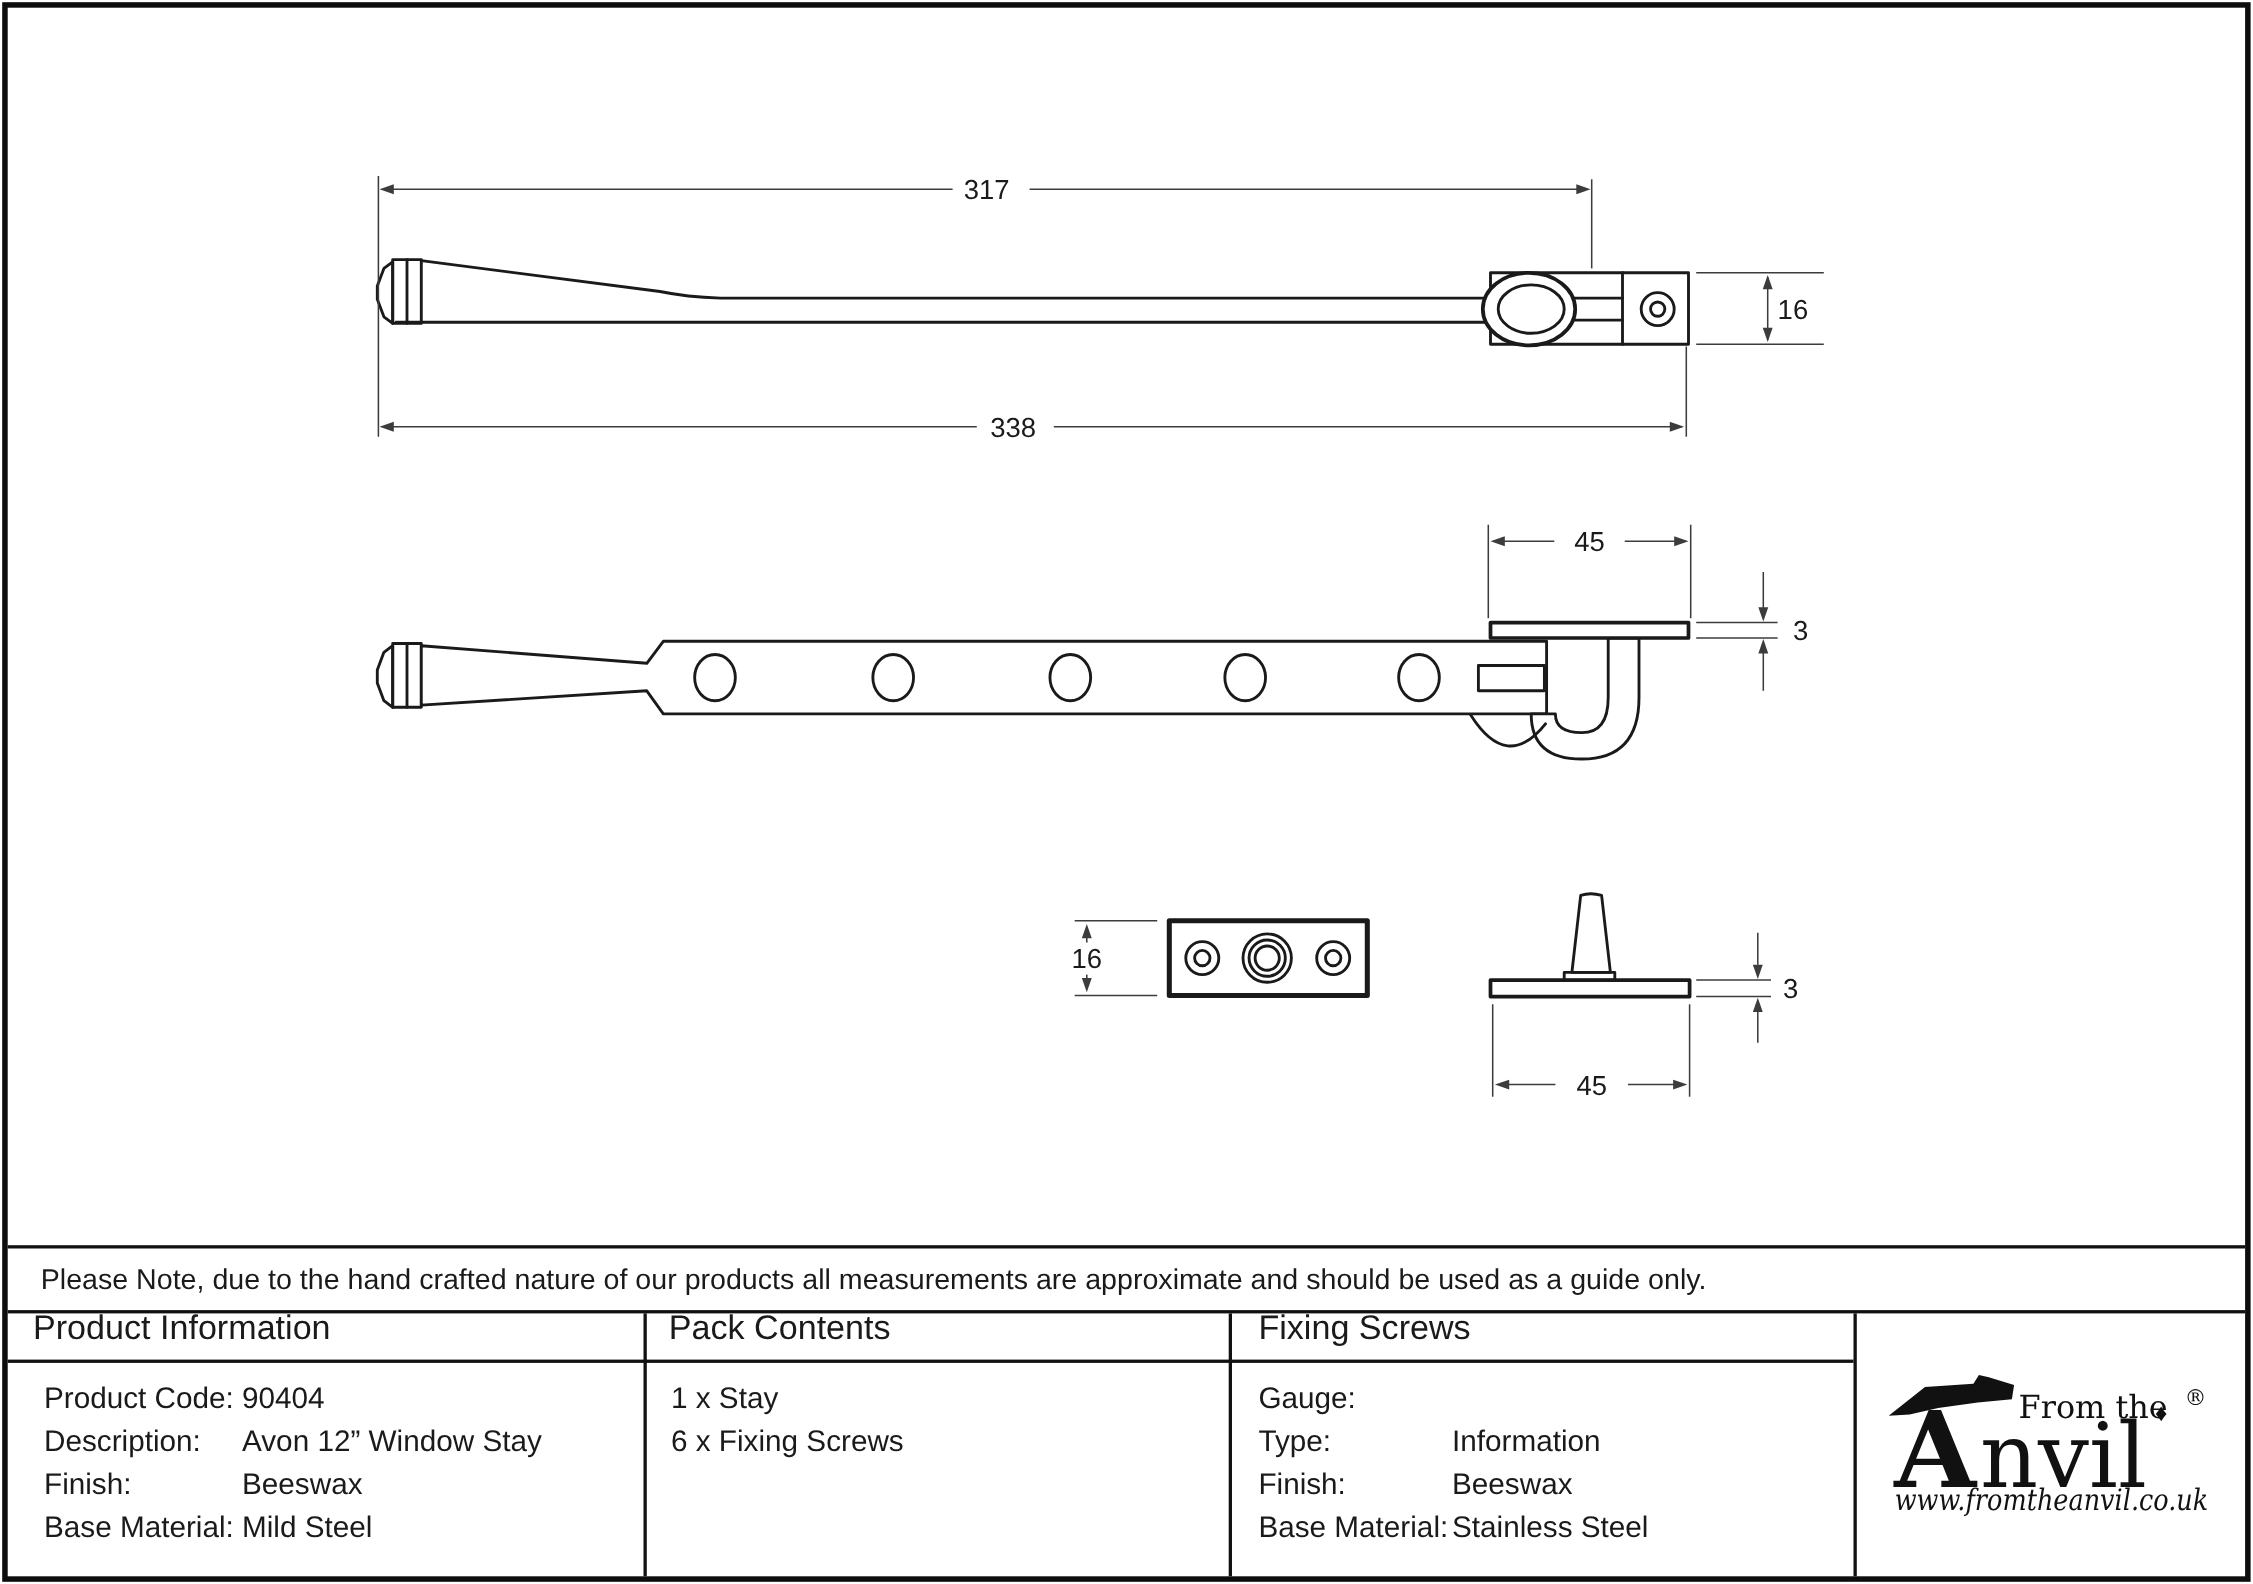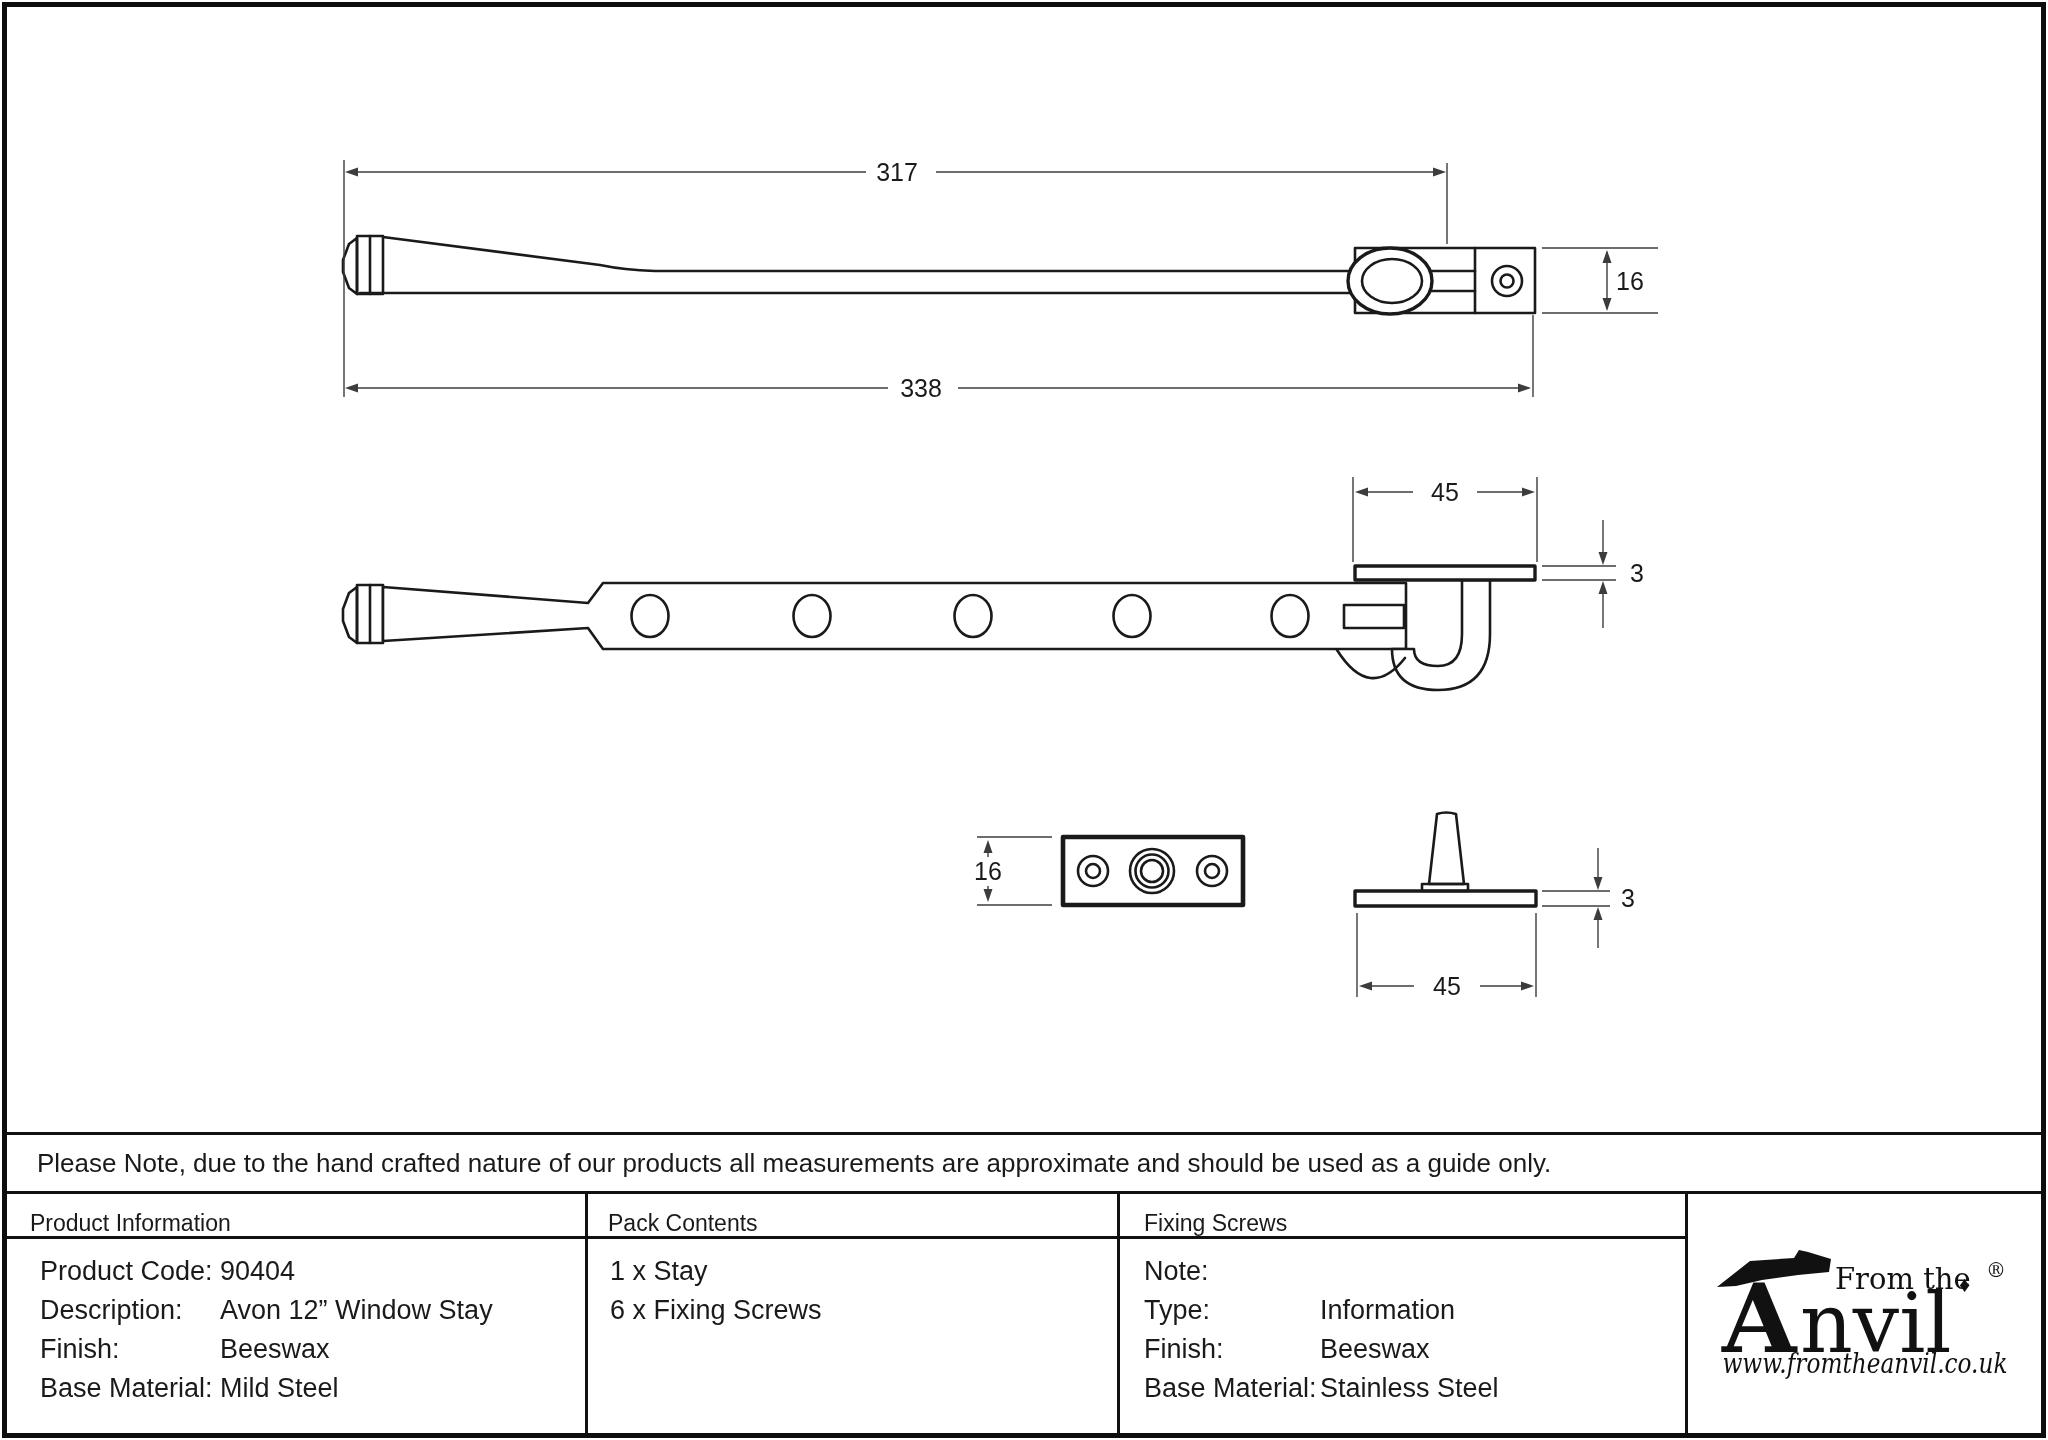--- a/index.html
+++ b/index.html
@@ -17,21 +17,21 @@
   .arr{fill:#3c3c3c;stroke:none;}
   .drawing-svg text{font-family:"Liberation Sans",sans-serif;font-size:25px;fill:#1a1a1a;}
   .note-band{
     position:absolute;left:7px;right:7px;top:1132px;height:59px;
     border-top:3px solid #111;display:flex;align-items:center;
     padding-left:30px;font-size:26px;box-sizing:border-box;
   }
   .spec-table{position:absolute;left:7px;right:7px;top:1191px;bottom:7px;border-top:3px solid #111;}
   .vline{position:absolute;top:0;bottom:0;width:3px;background:#111;}
   .header-underline{position:absolute;left:0;top:42px;width:1678px;height:3px;background:#111;}
-  .th{position:absolute;top:16px;height:26px;display:flex;align-items:center;font-size:23px;}
+  .th{position:absolute;top:0;height:26px;display:flex;align-items:center;font-size:31px;}
   .cell-rows{position:absolute;top:58px;font-size:27px;line-height:39px;}
   .kv{display:flex;}
   .kv .k{width:180px;flex:0 0 auto;}
   .fix .k{width:176px;}
   .logo-cell{position:absolute;left:1681px;top:0;bottom:0;width:353px;display:flex;align-items:center;justify-content:center;}
   .logo-svg text{fill:#111;}
   .logo-serif{font-family:"DejaVu Serif","Liberation Serif",serif;}
 </style>
 </head>
 <body>
@@ -196,21 +196,21 @@
     </div>
   </div>
 
   <div class="cell-rows" style="left:603px;width:490px">
     <div>1 x Stay</div>
     <div>6 x Fixing Screws</div>
   </div>
 
   <div class="cell-rows fix" style="left:1137px;width:535px">
     <div class="kv">
-      <span class="k">Note:</span>
+      <span class="k">Gauge:</span>
     </div>
     <div class="kv">
       <span class="k">Type:</span>
       <span class="v">Information</span>
     </div>
     <div class="kv">
       <span class="k">Finish:</span>
       <span class="v">Beeswax</span>
     </div>
     <div class="kv">

